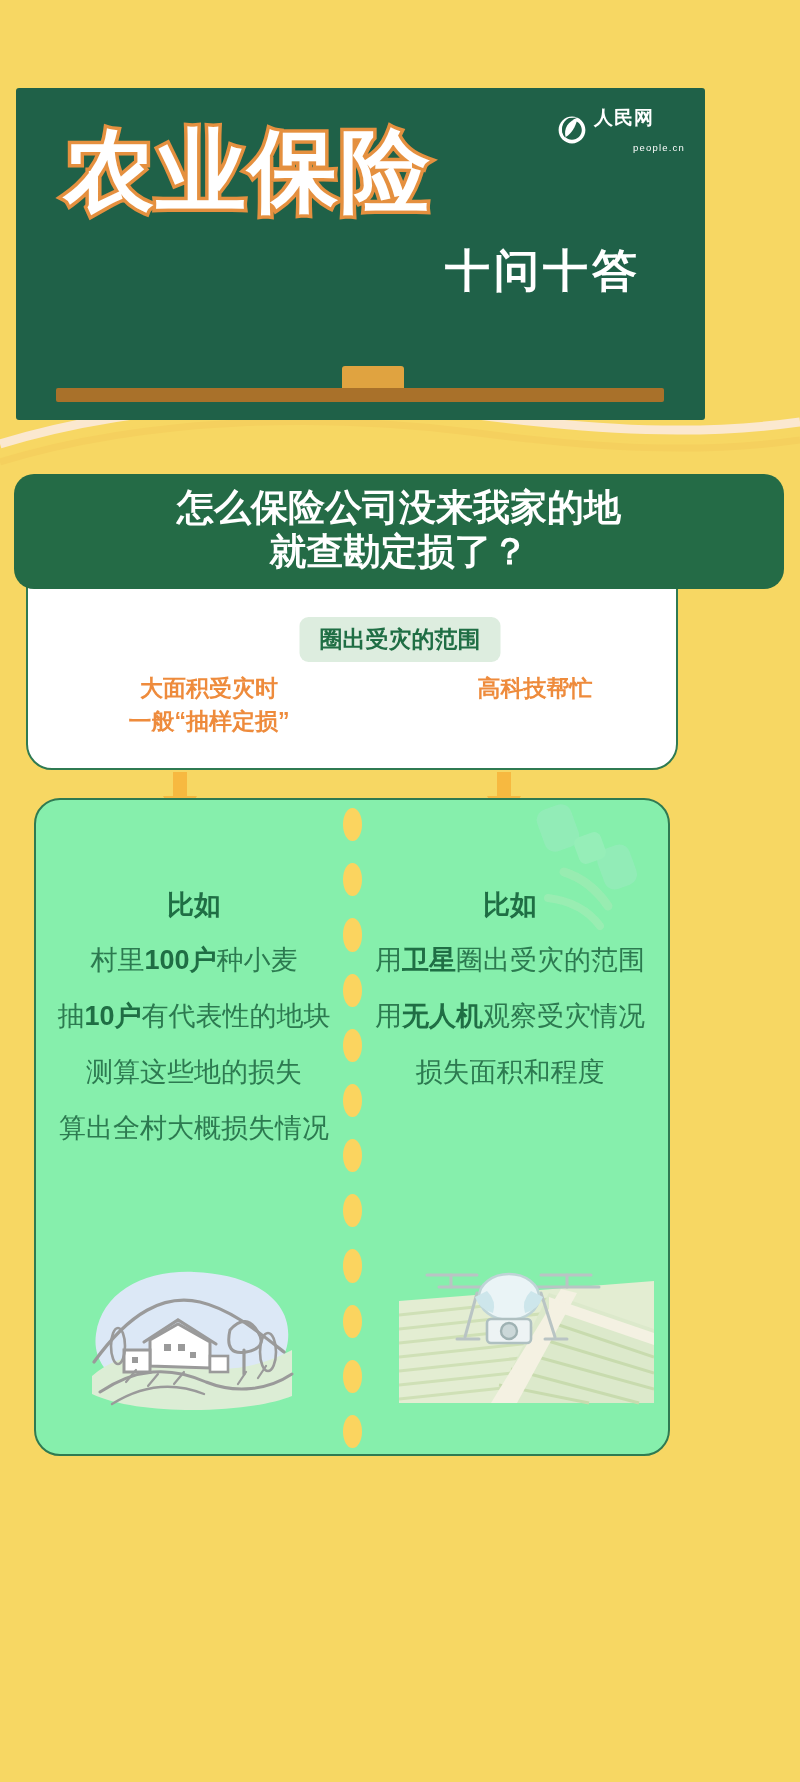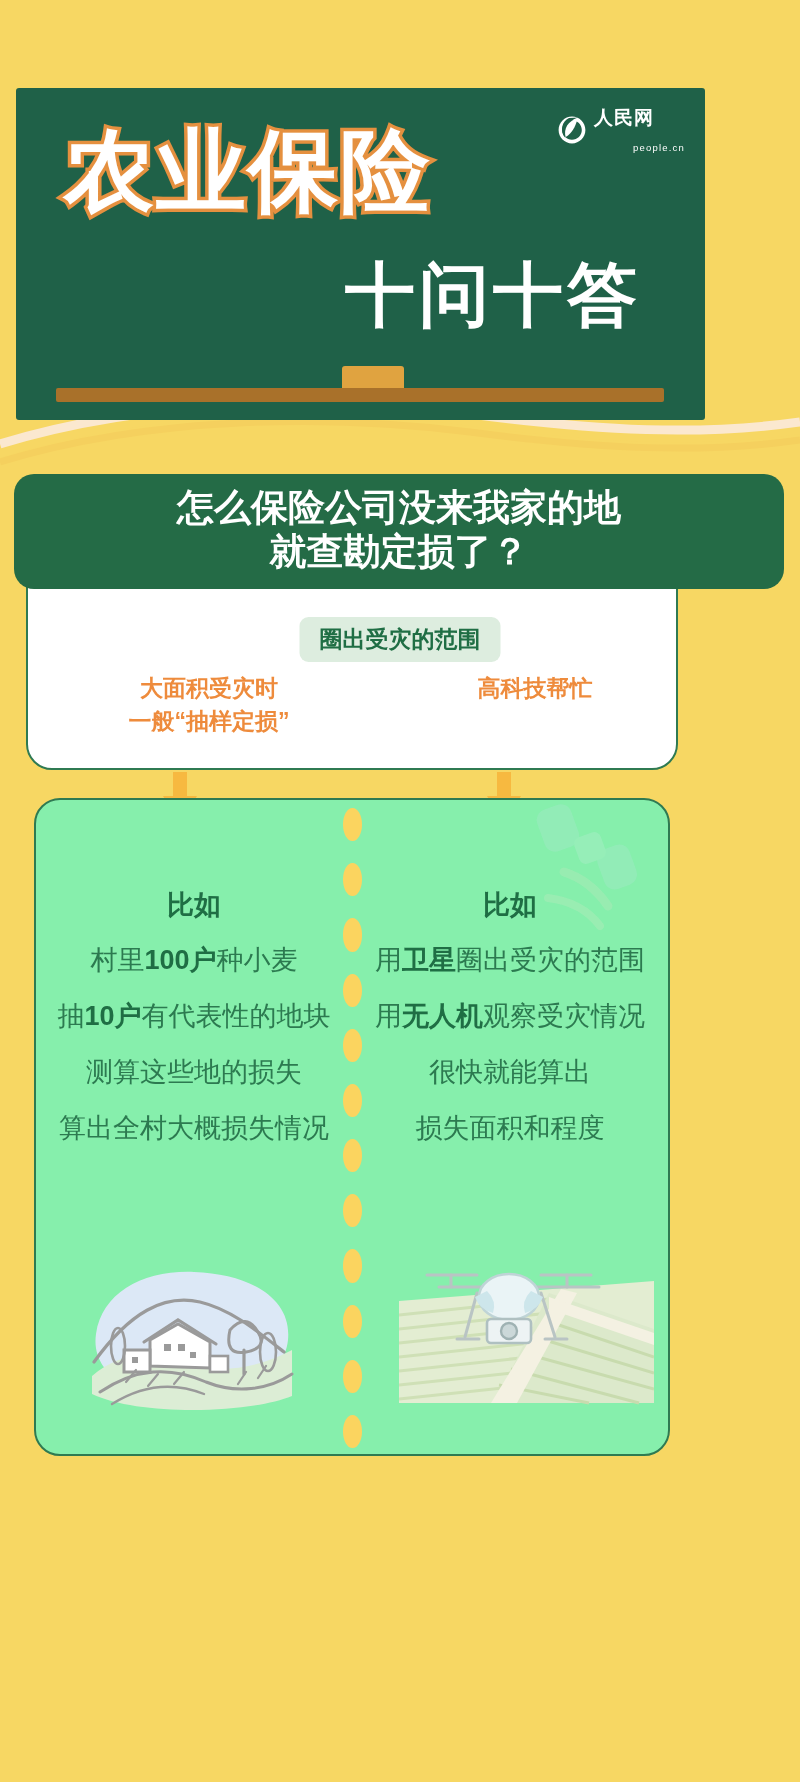--- a/index.html
+++ b/index.html
@@ -65,22 +65,22 @@
     font-weight:bold;
     color:#FFFFFF;
     letter-spacing:2px;
     line-height:1;
     -webkit-text-stroke:7px #E5903F;
     paint-order:stroke fill;
     white-space:nowrap;
   }
   .title-sub {
     position:absolute;
-    right:64px; top:172px;
-    font-size:70px;
+    right:64px; top:160px;
+    font-size:45px;
     font-weight:bold;
     color:#FFFFFF;
     letter-spacing:4px;
     line-height:1;
     white-space:nowrap;
   }
 
   
   .tray-chalk {
     position:absolute;
@@ -384,23 +384,20 @@
       </div>
 
       <div class="ans-col">
         <div class="eg-label">比如</div>
 
         <div class="ans-line">
           <span>用</span><b>卫星</b><span>圈出受灾的范围</span>
         </div>
         <div class="ans-line">
           <span>用</span><b>无人机</b><span>观察受灾情况</span>
-        </div>
-        <div class="ans-line">
-          <span>很快就能算出</span>
         </div>
         <div class="ans-line">
           <span>损失面积和程度</span>
         </div>
 
         <span class="illus illus-right">
           <svg width="255" height="175" viewBox="0 0 255 175">
 
             <path d="M0 48 L255 28 L255 150 L0 150 Z" fill="#E3EDD2"></path>
             <g stroke="#CFE0B6" stroke-width="3">

